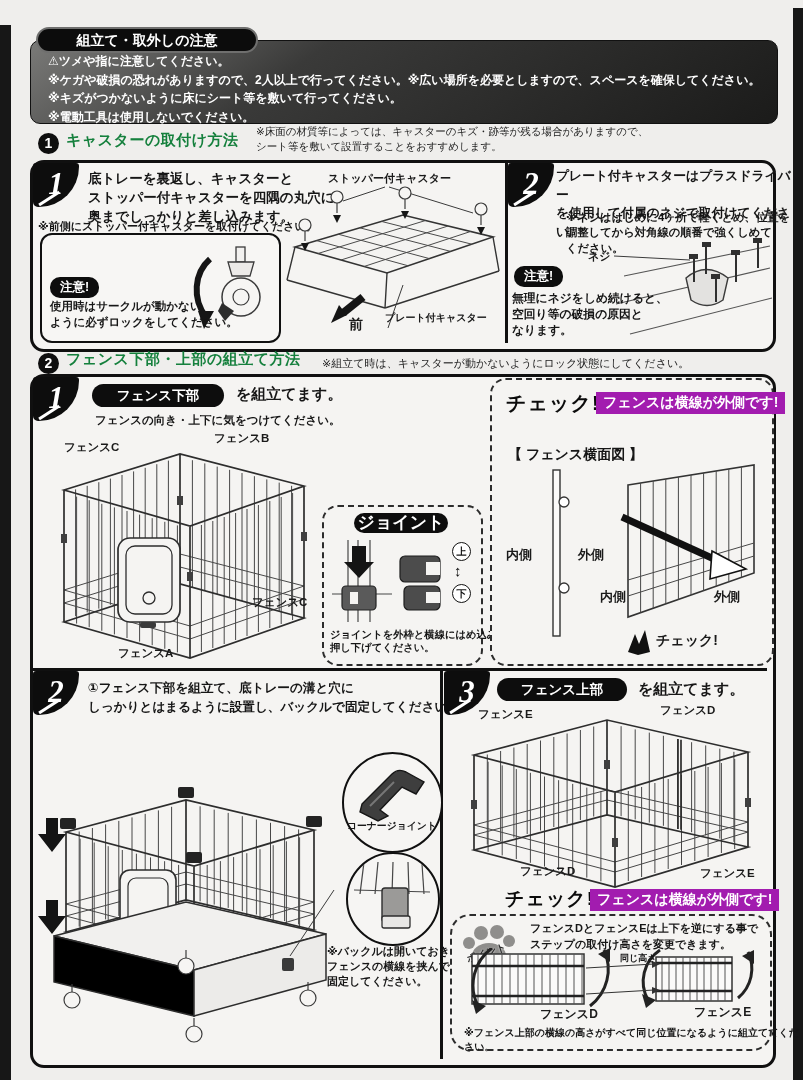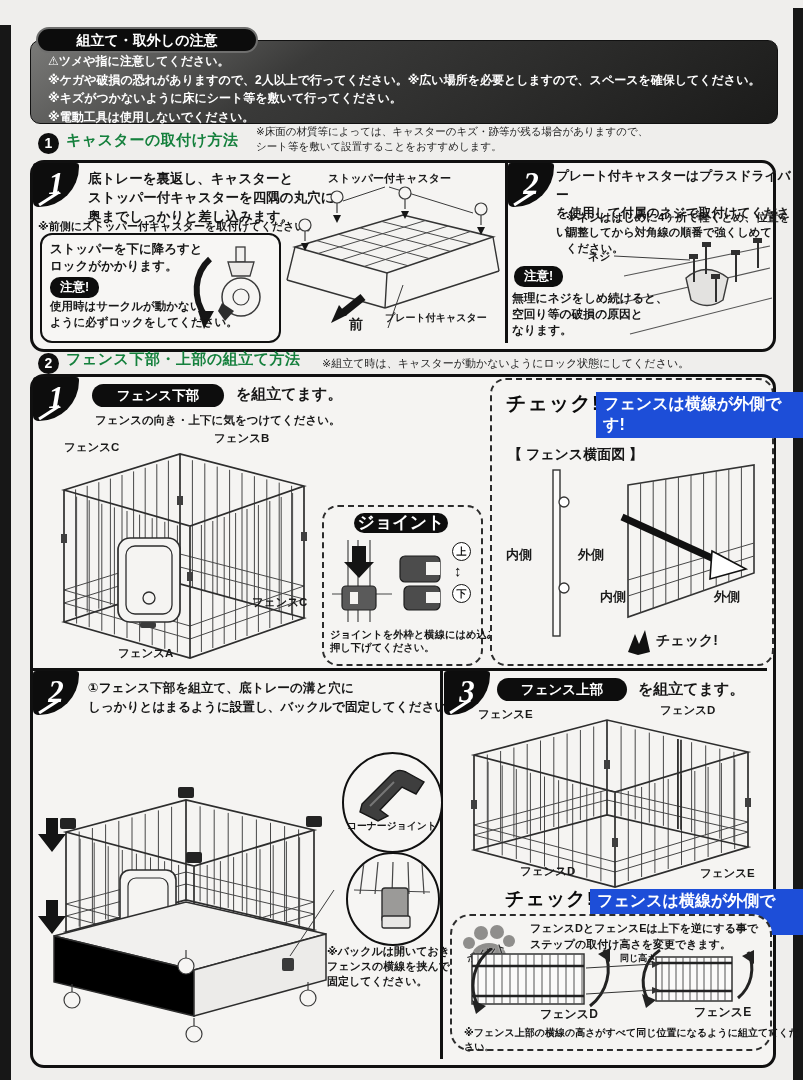--- a/index.html
+++ b/index.html
@@ -19,21 +19,21 @@
   .secnote{position:absolute;font-weight:normal;font-size:10.5px;color:#222;line-height:1.4;}
   
   .panel{position:absolute;border:3px solid #101010;border-radius:14px;background:#f5f4f2;}
   .divline{position:absolute;background:#101010;}
   .stepnum{position:absolute;width:46px;height:44px;background:#0d0d0d;color:#fff;border-radius:3px 3px 40px 5px;font-style:italic;font-weight:bold;font-size:31px;text-align:center;line-height:42px;font-family:"Liberation Serif","DejaVu Serif",serif;z-index:3;}
   .stepnum::after{content:"";position:absolute;left:4px;bottom:8px;width:24px;height:2.5px;background:#fff;transform:rotate(-33deg);}
   .cautionpill{position:absolute;background:#0d0d0d;color:#fff;font-weight:bold;font-size:12.5px;border-radius:10px;padding:2px 10px;}
   .bubble{position:absolute;border:2.5px solid #101010;border-radius:12px;background:#f7f6f4;}
   .dashbox{position:absolute;border:2px dashed #2c2c2c;border-radius:16px;background:#f5f4f2;}
   .partpill{position:absolute;background:#0d0d0d;color:#fff;font-weight:bold;font-size:13.5px;text-align:center;border-radius:13px;line-height:23px;}
-  .banner{position:absolute;background:#1d4ed8;color:#fff;font-weight:bold;font-size:16px;padding:2px 7px;}
+  .banner{position:absolute;background:#a21caf;color:#fff;font-weight:bold;font-size:14px;padding:2px 7px;}
   .checktitle{position:absolute;font-weight:bold;font-size:20px;color:#0b0b0b;letter-spacing:1px;}
   .lbl{position:absolute;font-weight:bold;color:#1a1a1a;font-size:11.5px;}
   .circ-callout{position:absolute;border:2.5px solid #101010;border-radius:50%;background:#f6f5f3;overflow:hidden;}
   .dircircle{position:absolute;width:17px;height:17px;border:1.6px solid #111;border-radius:50%;background:#fff;font-size:10px;font-weight:bold;text-align:center;line-height:17px;color:#111;}
   svg{display:block;}
 </style>
 </head>
 <body>
 
 <div class="page">
@@ -60,22 +60,20 @@
   <div class="divline" style="left:505px;top:163px;width:3px;height:180px;"></div>
 
   <div class="stepnum" style="left:33px;top:163px;">1</div>
   <div class="abs b pre" style="left:88px;top:169px;font-size:13.5px;line-height:1.42;">底トレーを裏返し、キャスターと
 ストッパー付キャスターを四隅の丸穴に
 奥までしっかりと差し込みます。</div>
   <div class="lbl" style="left:328px;top:171px;font-size:11px;">ストッパー付キャスター</div>
   <div class="abs b" style="left:38px;top:219px;font-size:11px;">※前側にストッパー付キャスターを取付けてください。</div>
 
   <div class="bubble" style="left:40px;top:233px;width:237px;height:106px;">
-    <div class="abs b pre" style="left:8px;top:6px;font-size:12.5px;line-height:1.35;">ストッパーを下に降ろすと
-ロックがかかります。</div>
     <svg class="abs" style="left:150px;top:6px;" width="82" height="94" viewBox="0 0 82 94">
       <rect x="44" y="6" width="9" height="15" fill="#f2f1ef" stroke="#3b3b3b" stroke-width="1.3"></rect>
       <path d="M36,21 h26 l-4,14 h-18 z" fill="#eceae8" stroke="#3b3b3b" stroke-width="1.3"></path>
       <circle cx="49" cy="56" r="19" fill="#f6f5f3" stroke="#3b3b3b" stroke-width="1.5"></circle>
       <circle cx="49" cy="56" r="8" fill="none" stroke="#3b3b3b" stroke-width="1.2"></circle>
       <polygon points="30,62 42,70 33,80 26,70" fill="#2c2c2c"></polygon>
       <path d="M18,18 C2,32 0,58 14,76" fill="none" stroke="#151515" stroke-width="6"></path>
       <polygon points="6,70 22,70 12,88" fill="#151515"></polygon>
     </svg>
     <div class="cautionpill" style="left:8px;top:42px;">注意!</div>

